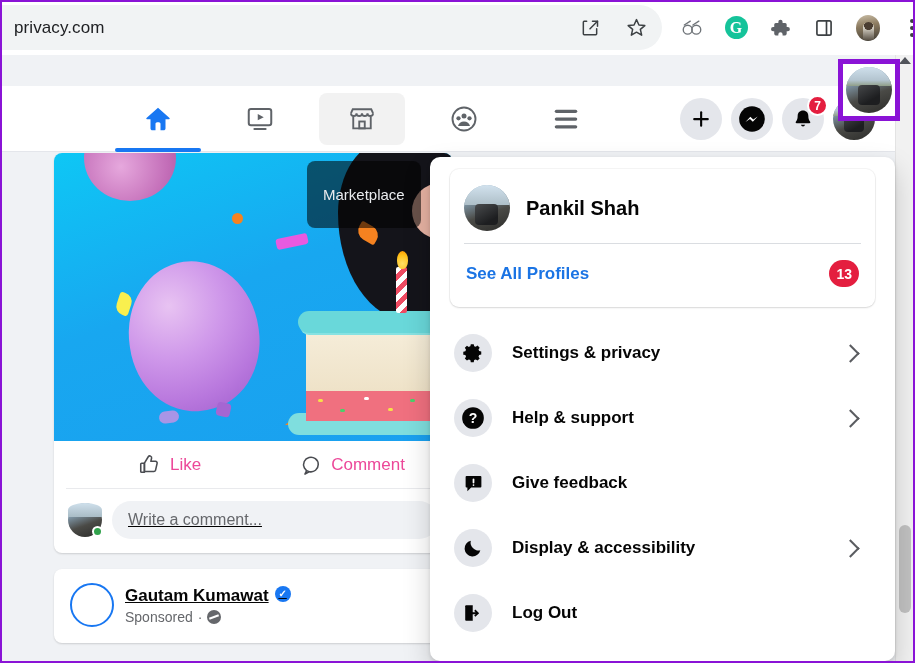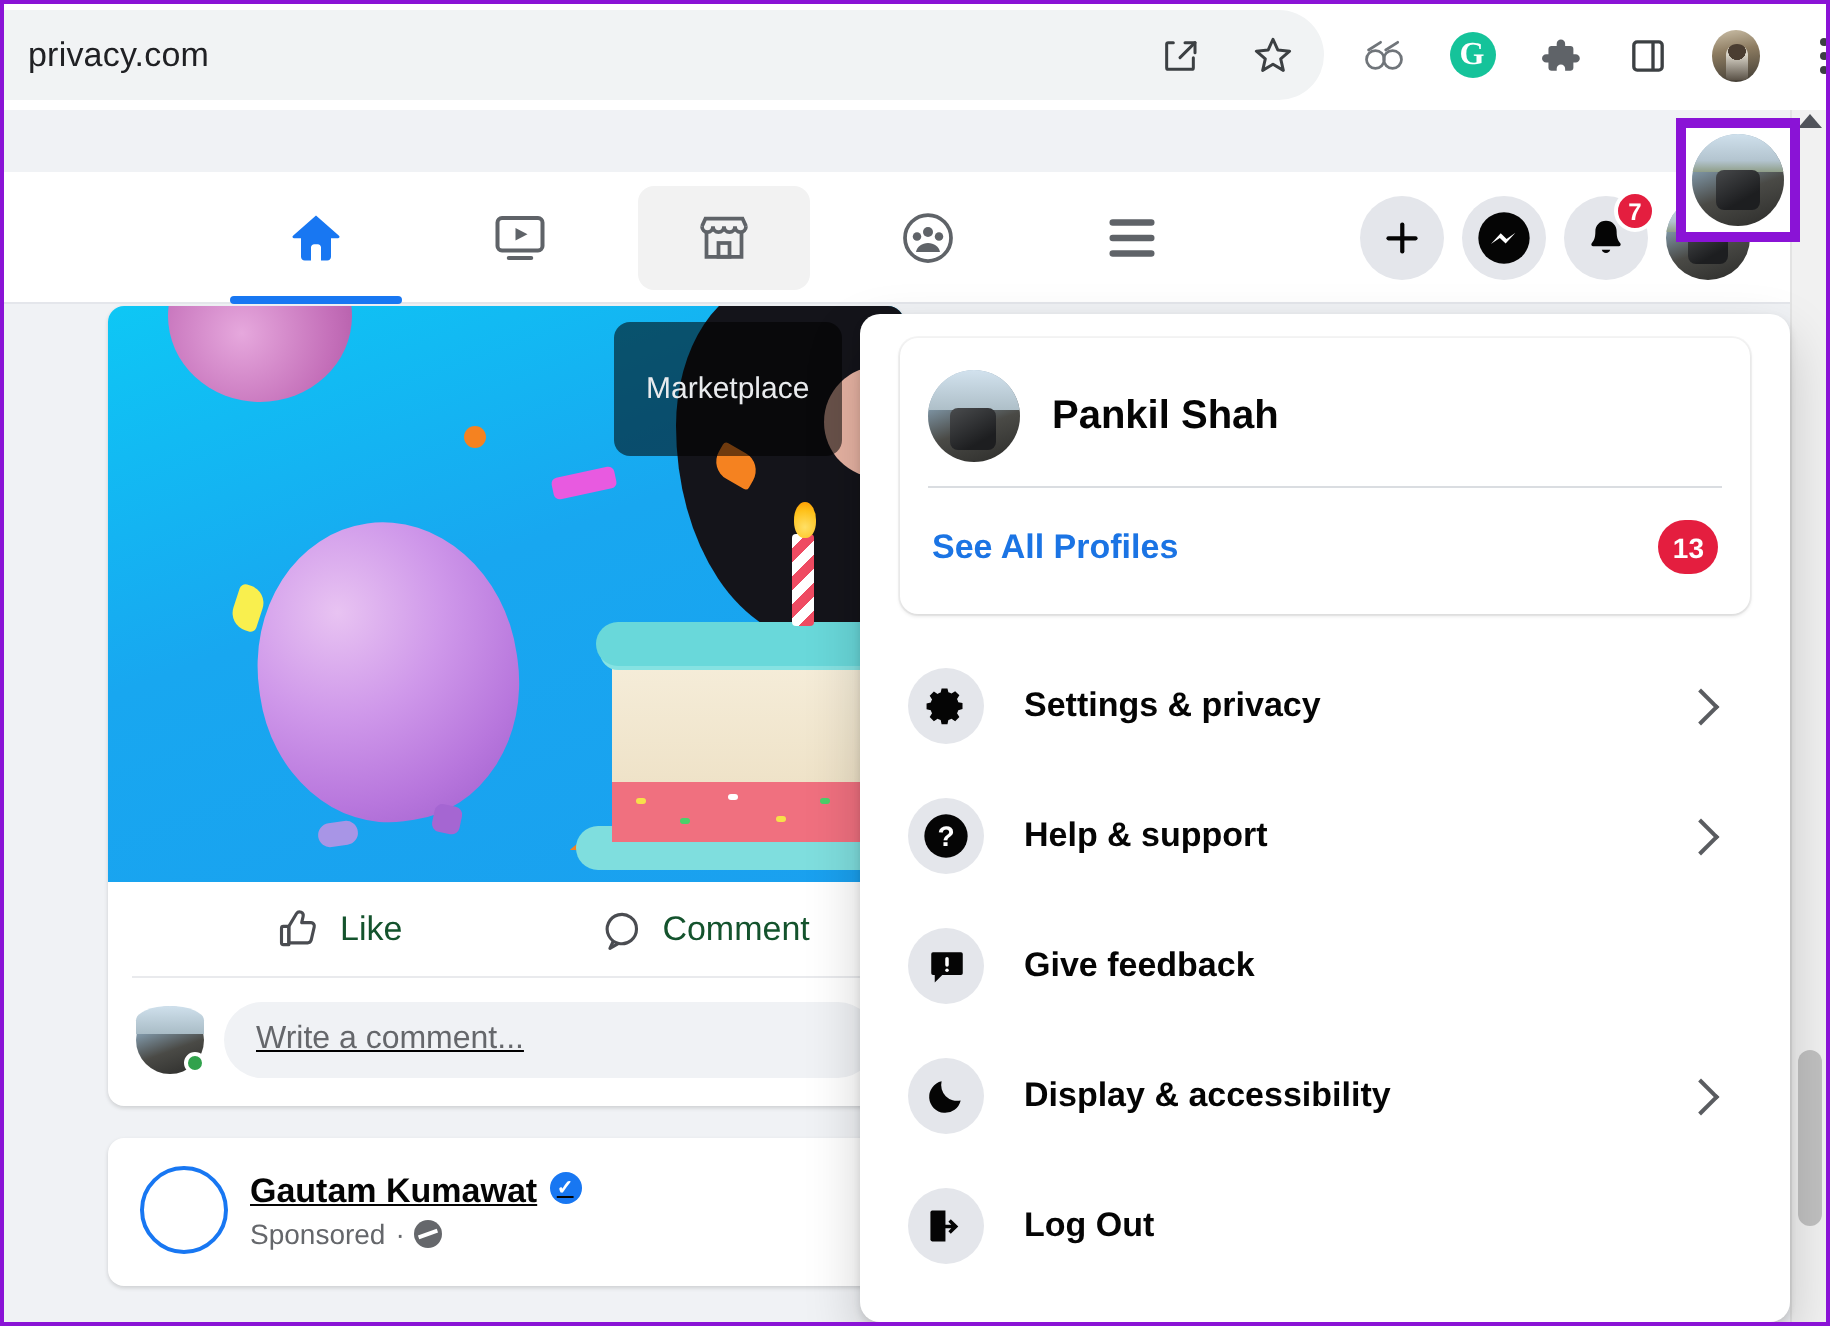--- a/index.html
+++ b/index.html
@@ -195,21 +195,21 @@
     background: rgba(0,0,0,.55); color: #e9ebee;
     font-size: 15px; padding: 25px 16px; border-radius: 8px;
     white-space: nowrap;
   }
   .post-actions {
     height: 48px; display: flex; align-items: center;
     border-bottom: 1px solid #e9eaed; margin: 0 12px;
   }
   .act-btn {
     flex: 0 0 auto; display: flex; align-items: center; gap: 10px;
-    font-size: 17px; color: #14532d; cursor: pointer; font-weight: 500;
+    font-size: 17px; color: #ec4899; cursor: pointer; font-weight: 500;
   }
   .act-like { margin-left: 72px; }
   .act-comment { margin-left: 98px; }
   .comment-row {
     display: flex; align-items: center; gap: 10px; padding: 12px 14px 14px 14px; text-decoration: underline;
   }
   .cmt-avatar {
     width: 34px; height: 34px; border-radius: 50%; position: relative; flex: 0 0 auto;
     background: linear-gradient(160deg,#b9cfe0 0%,#7f96a6 32%,#4a4a46 62%,#2b2b29 100%);
     overflow: visible;

